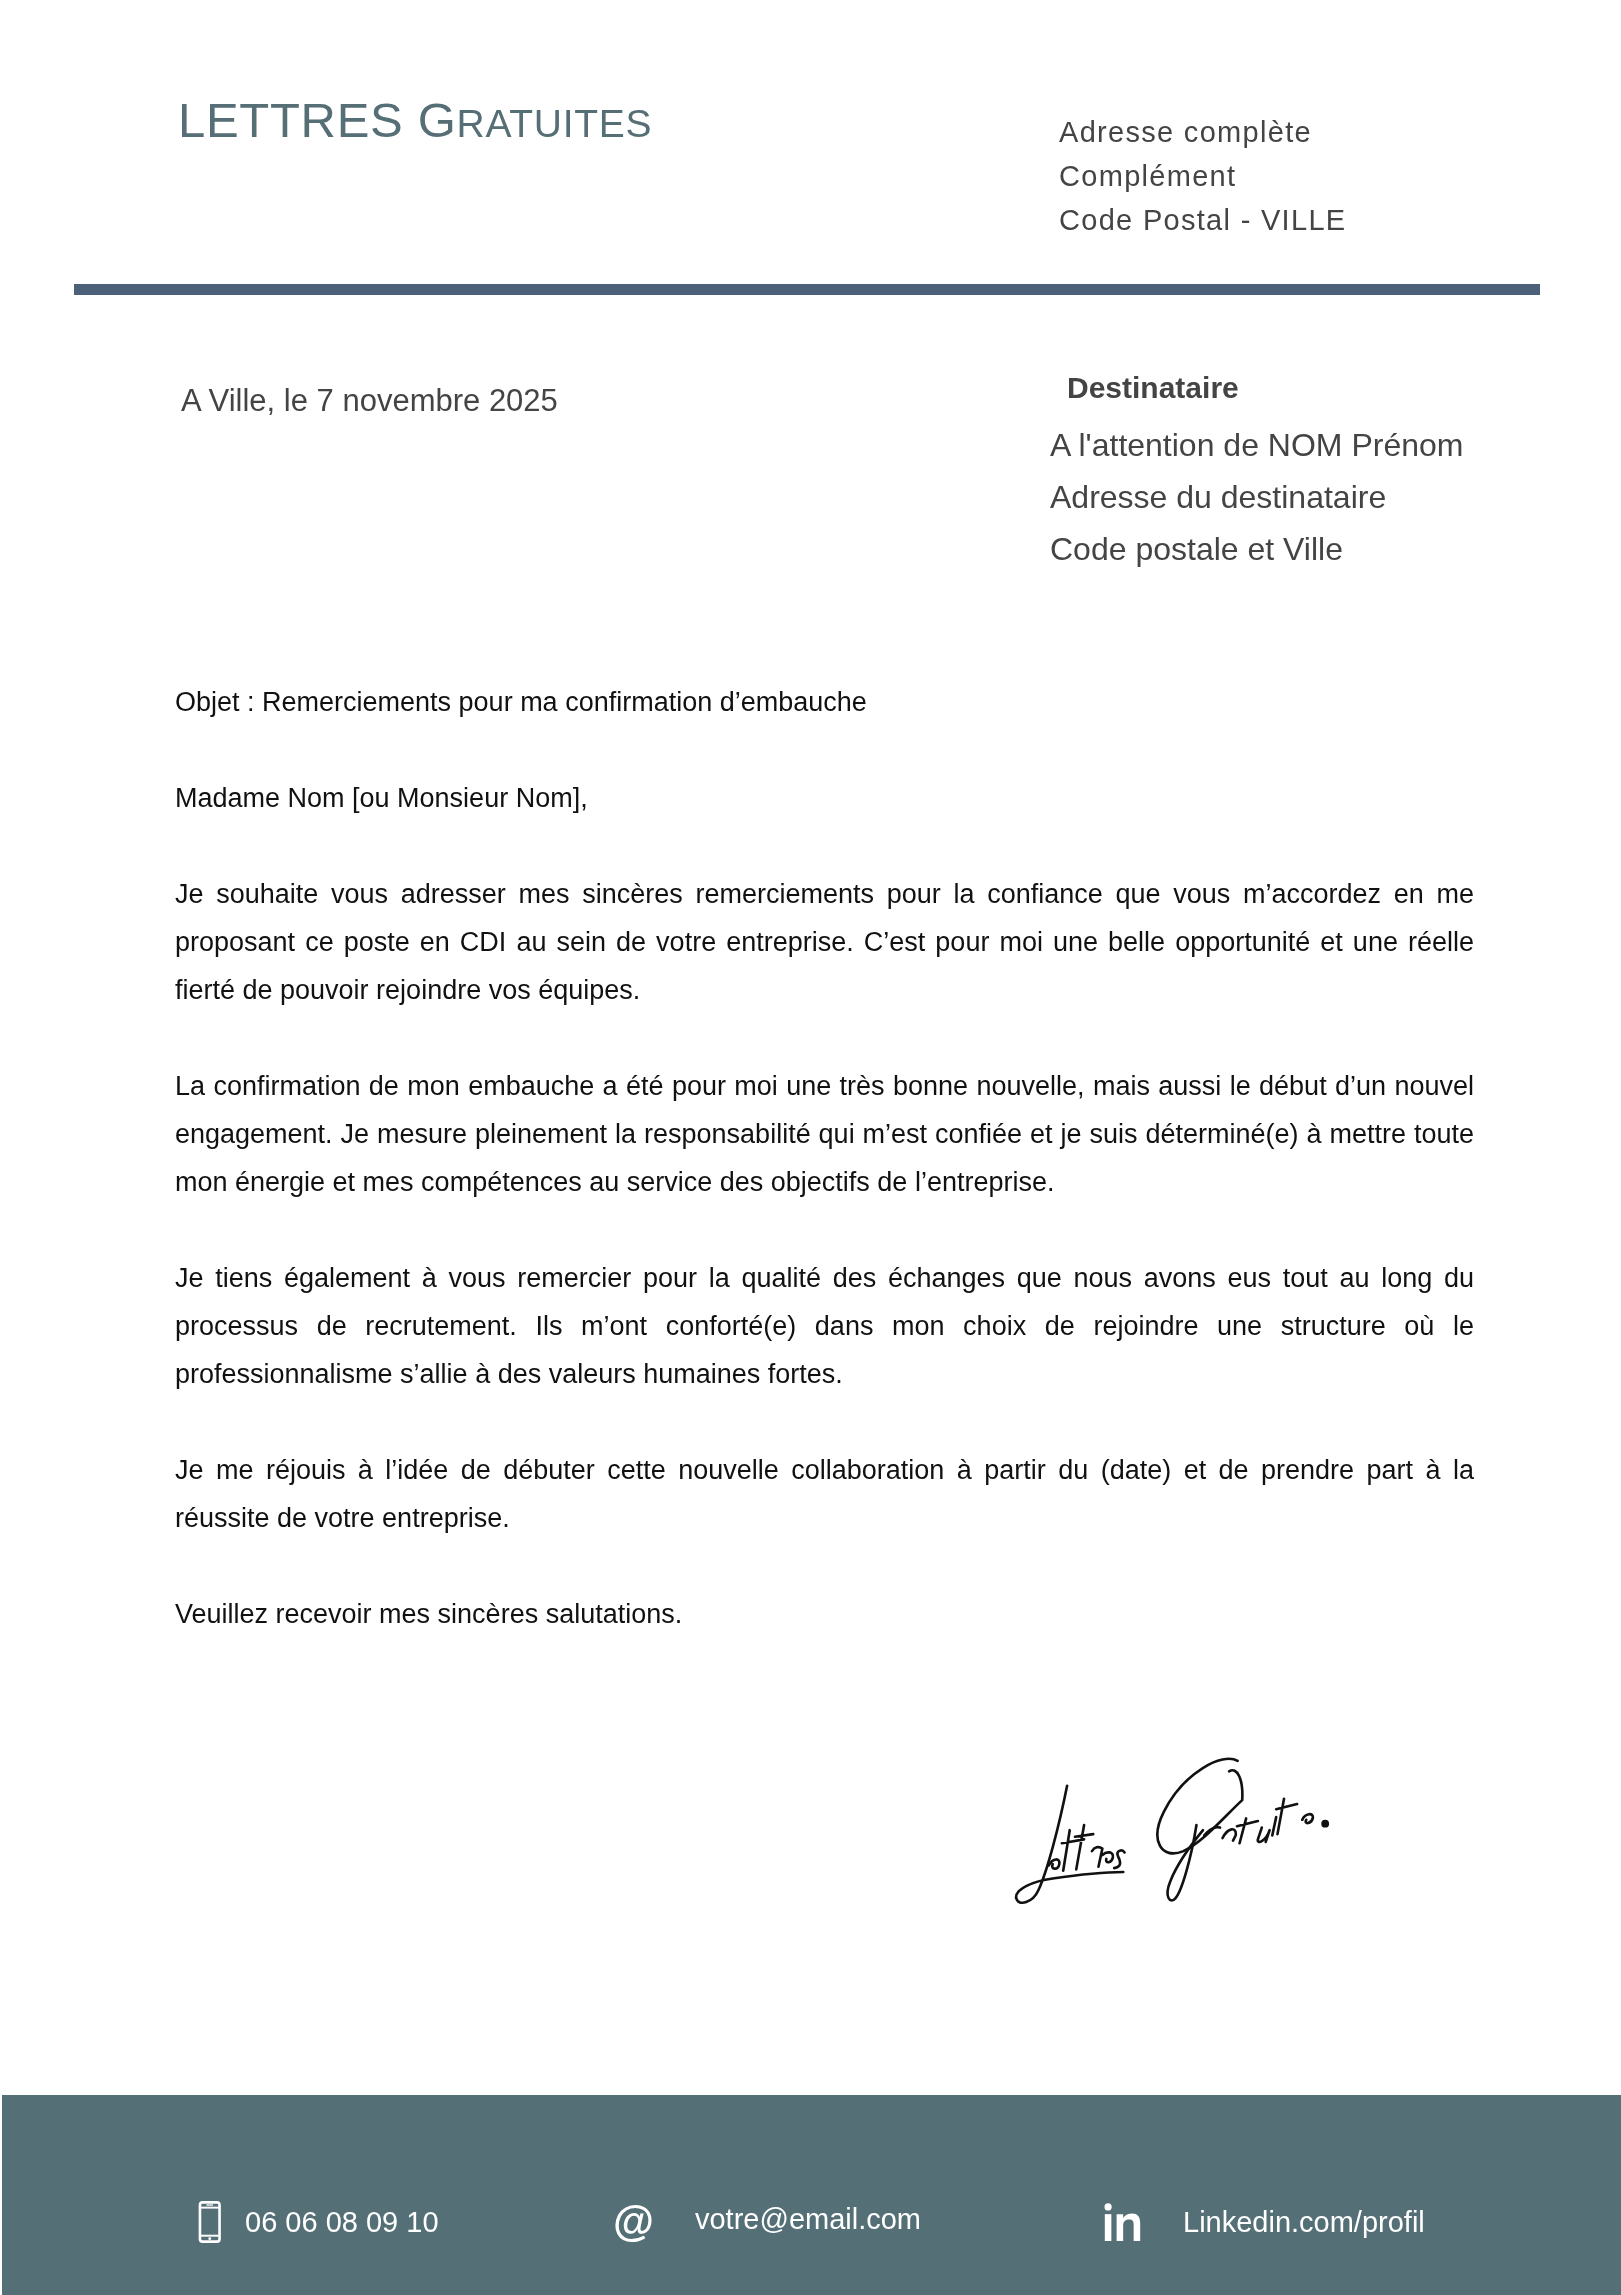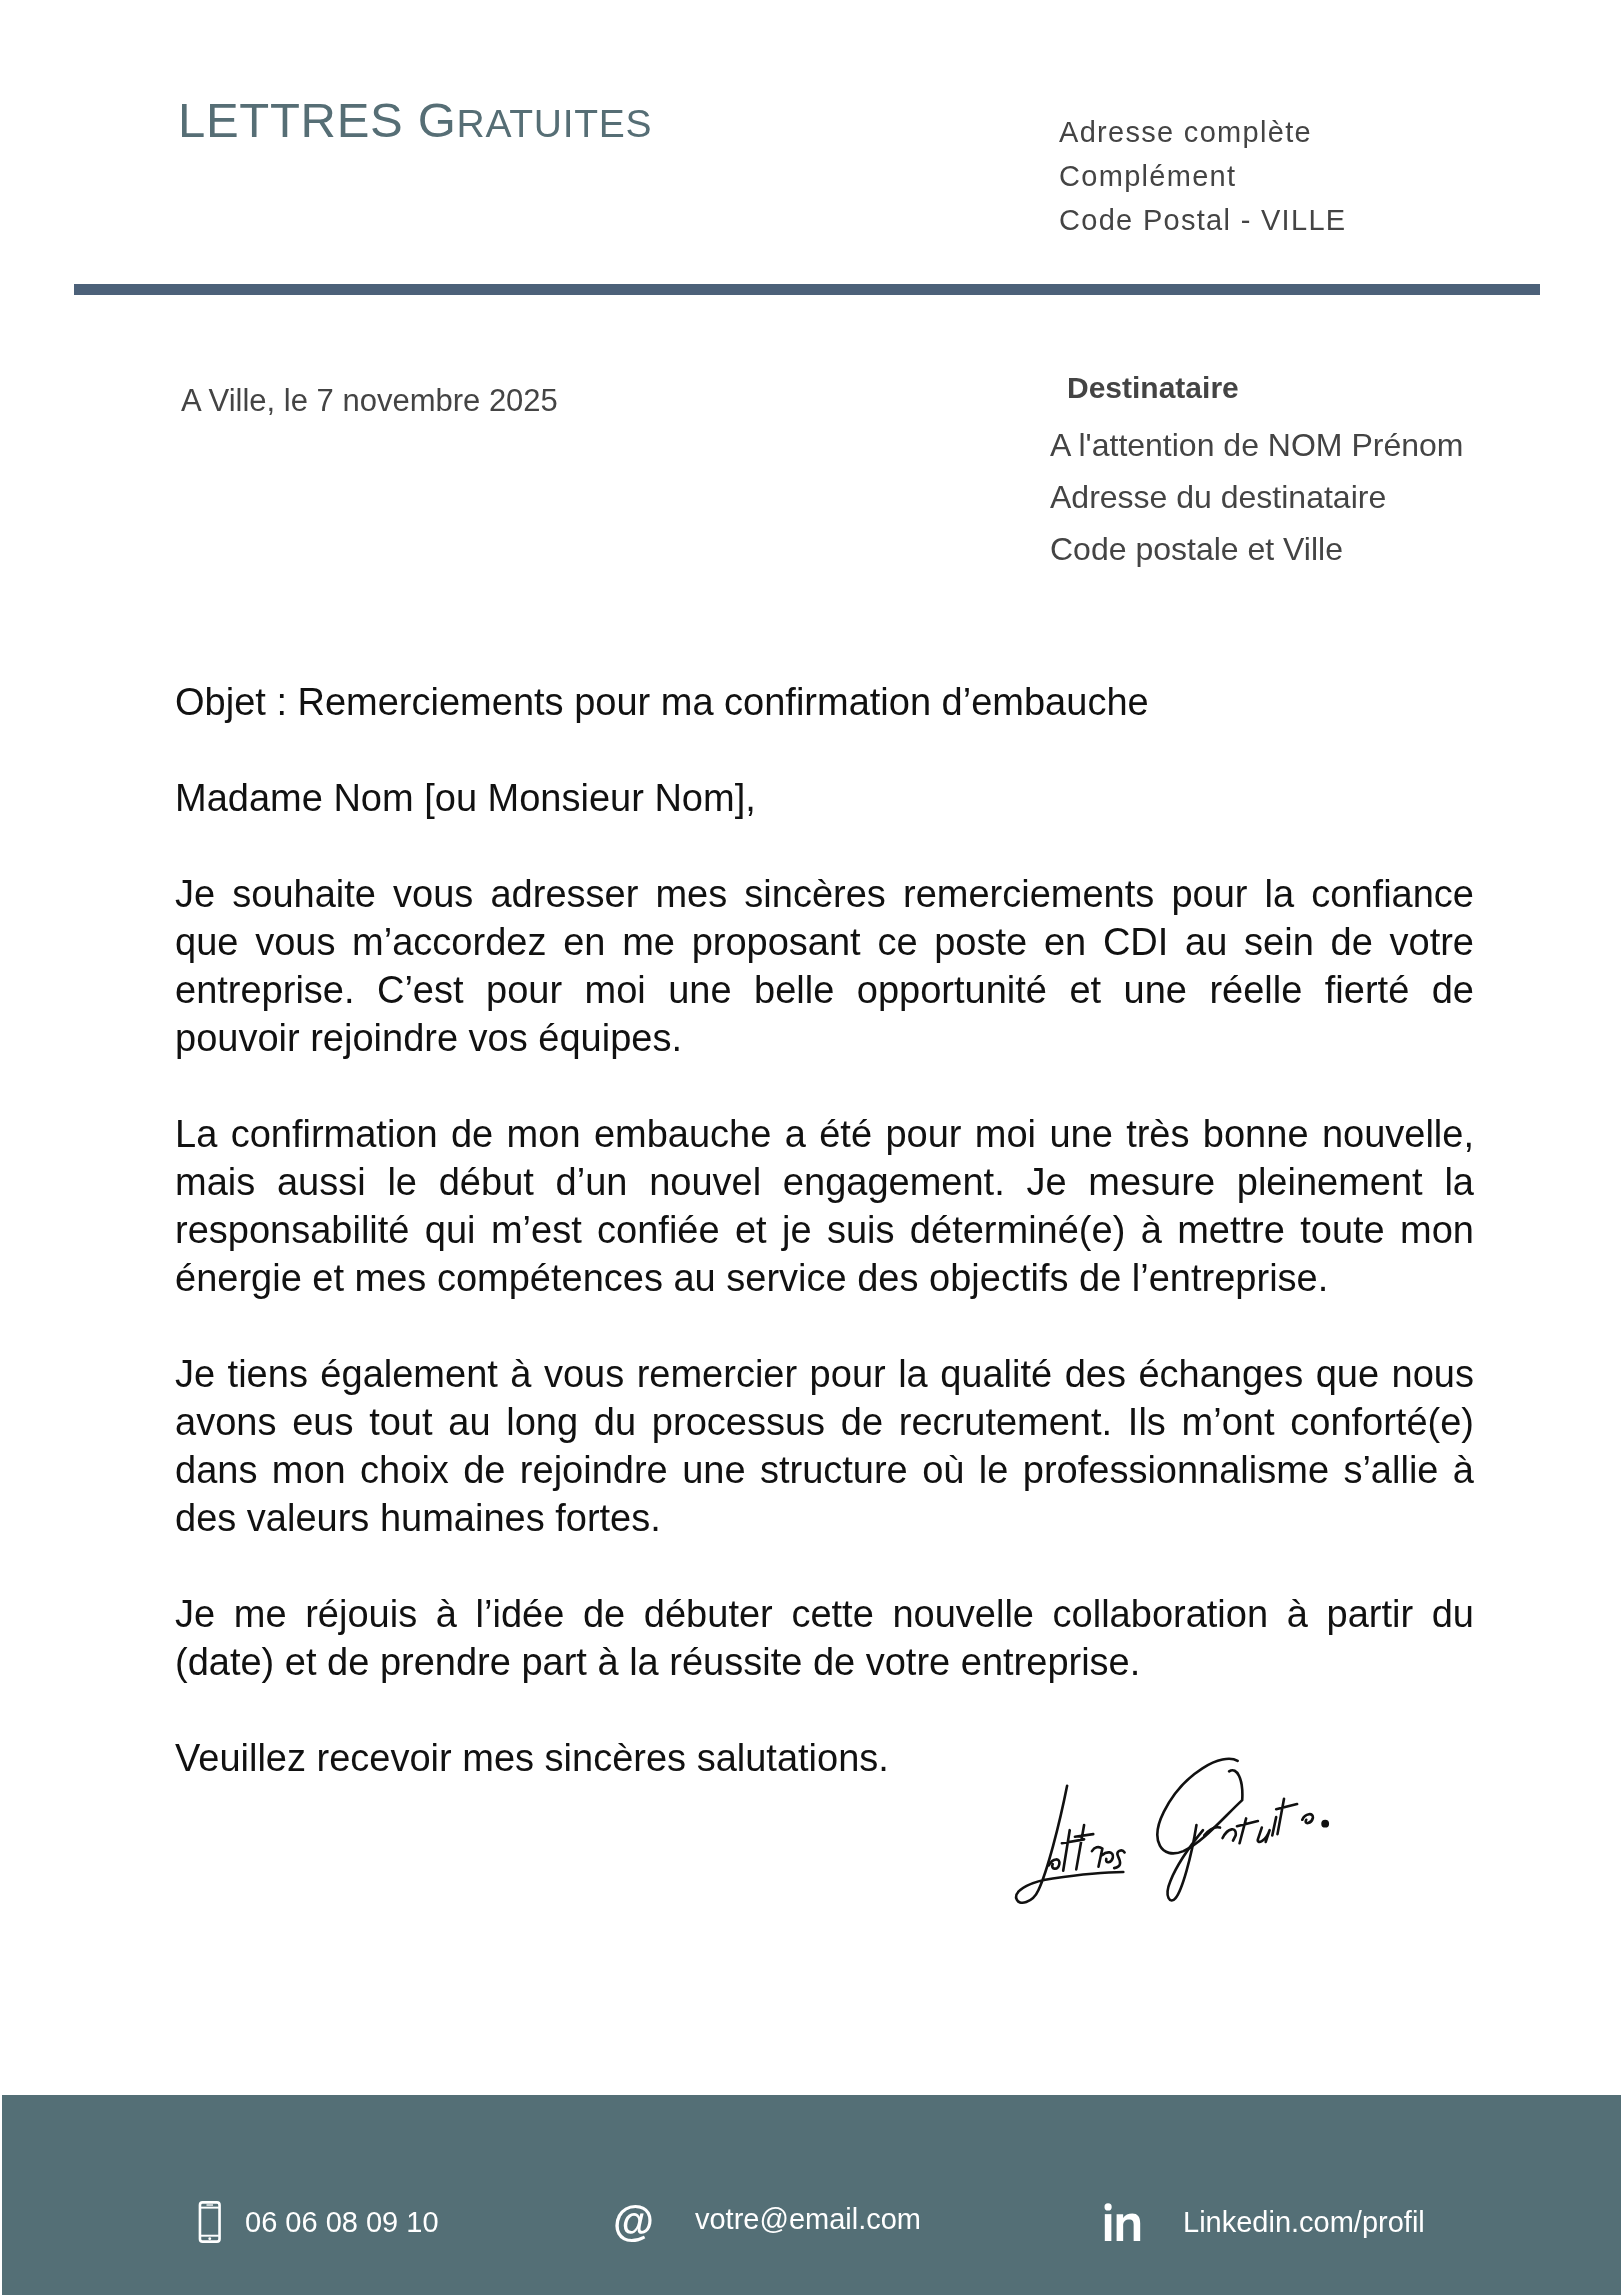--- a/index.html
+++ b/index.html
@@ -16,21 +16,21 @@
   .sender div { white-space: nowrap; }
   .rule { left: 74px; top: 284px; width: 1466px; height: 11px; background: #4c6179; }
 
   
   .date { left: 181px; top: 383px; font-size: 31px; color: #444444; white-space: nowrap; }
   .recipient { left: 1050px; top: 371px; color: #444444; }
   .recipient .title { font-size: 30px; font-weight: bold; margin-bottom: 14.4px; white-space: nowrap; margin-left: 17px; }
   .recipient .line { font-size: 32px; line-height: 52px; white-space: nowrap; }
 
   
-  .letter { left: 175px; top: 678px; width: 1299px; font-size: 38px; line-height: 48px; color: #111111; }
+  .letter { left: 175px; top: 678px; width: 1299px; font-size: 27px; line-height: 48px; color: #111111; }
   .letter p { margin: 0 0 48px 0; text-align: justify; }
   .letter p.single { text-align: left; }
 
   
   .signature { left: 1007px; top: 1753px; width: 392px; height: 157px; }
 
   
   .footer { left: 2px; top: 2095px; width: 1619px; height: 201px; background: #546f76; }
   .contact { position: absolute; top: 0; height: 254px; display: flex; align-items: center; color: #ffffff; }
   .contact .txt { font-size: 29px; white-space: nowrap; }

